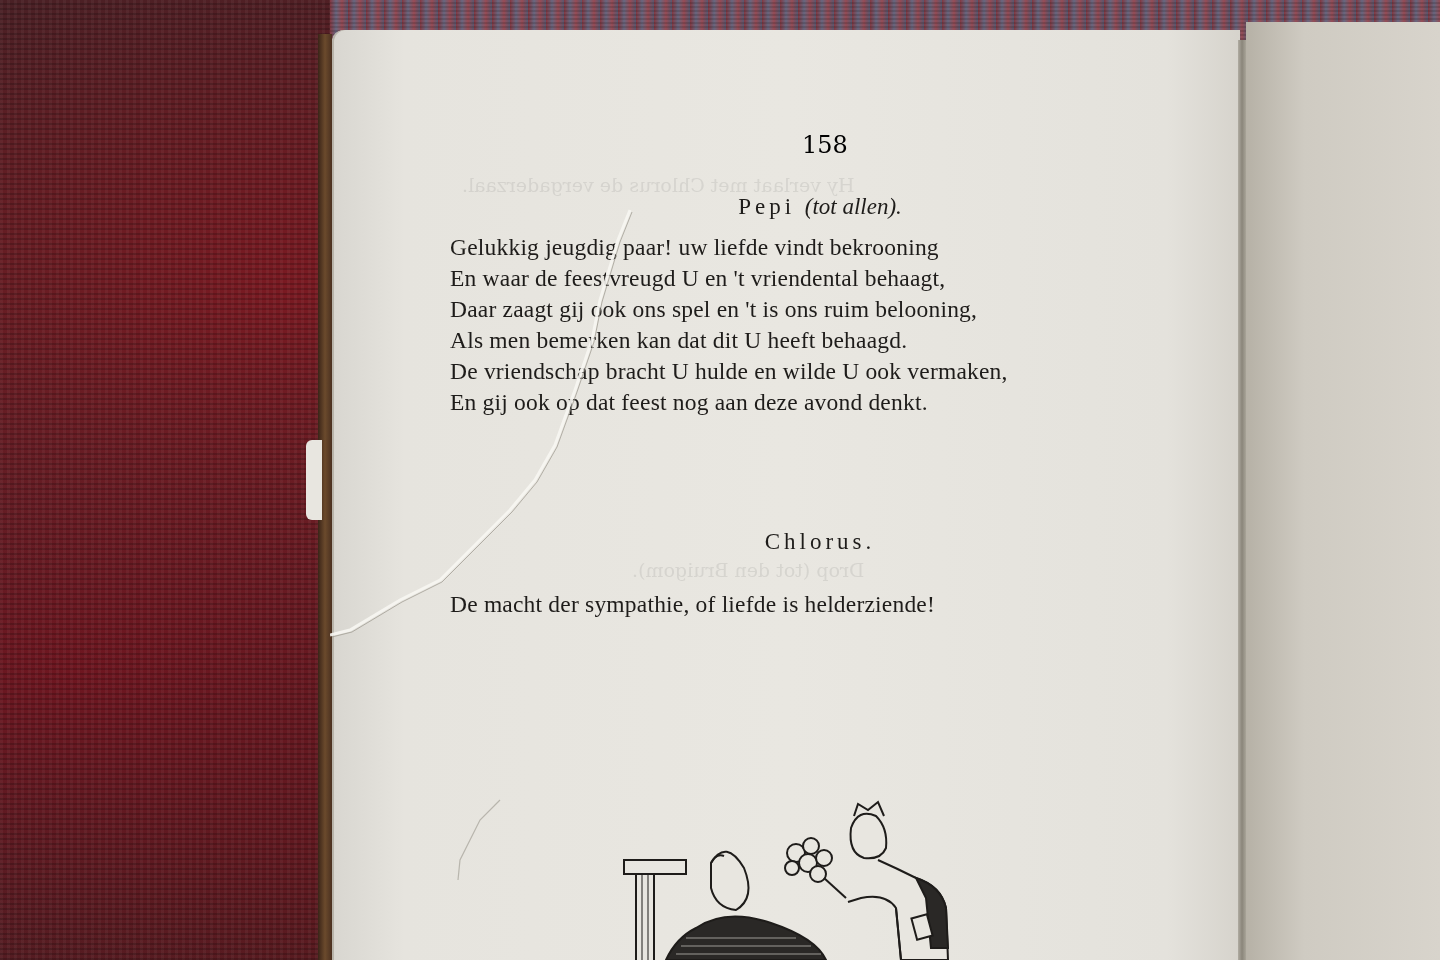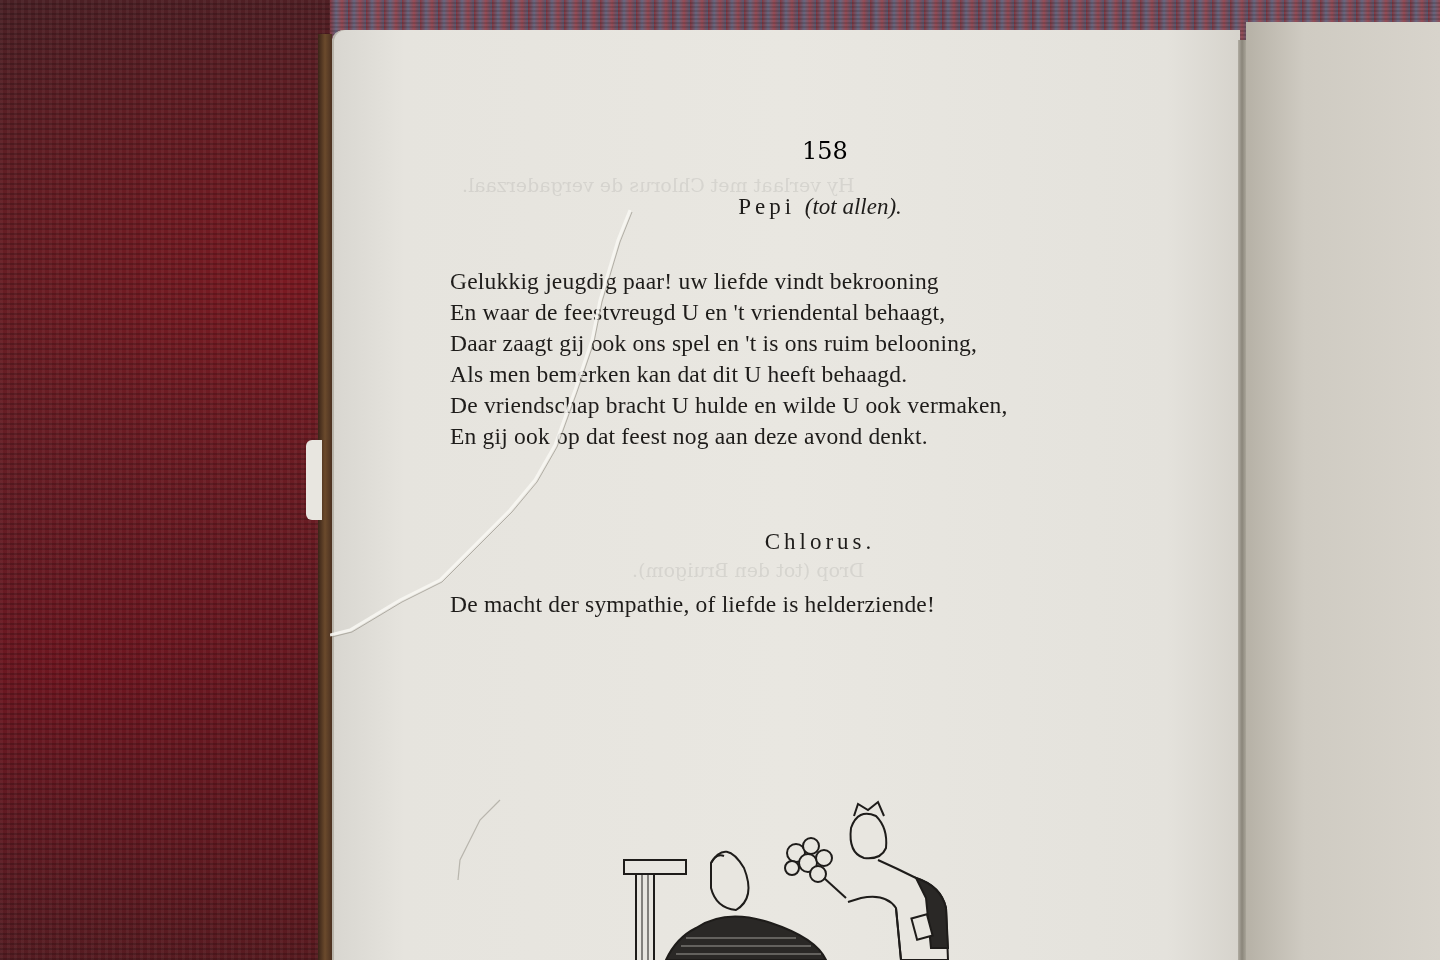--- a/index.html
+++ b/index.html
@@ -87,21 +87,21 @@
       position: absolute;
       left: 450px;
       top: 0;
       width: 740px;
       color: #1e1c1a;
       font-family: "Liberation Serif", serif;
     }
     .page-number {
       position: absolute;
       left: 348px;
-      top: 107px;
+      top: 101px;
       width: 44px;
       text-align: left;
       font-size: 24px;
     }
     .speaker {
       position: absolute;
       width: 740px;
       text-align: center;
       font-size: 23px;
       letter-spacing: 4px;
@@ -116,21 +116,21 @@
       position: absolute;
       left: 0;
       margin: 0;
       padding: 0;
       list-style: none;
       font-size: 23.5px;
       line-height: 31px;
       letter-spacing: 0.2px;
     }
     .verse li { white-space: nowrap; }
-    .verse-1 { top: 232px; margin-top: 34px; }
+    .verse-1 { top: 232px; }
     .verse-2 { top: 589px; }
     .tear {
       position: absolute;
       left: 330px;
       top: 180px;
       width: 560px;
       height: 720px;
       pointer-events: none;
     }
     .illustration {

